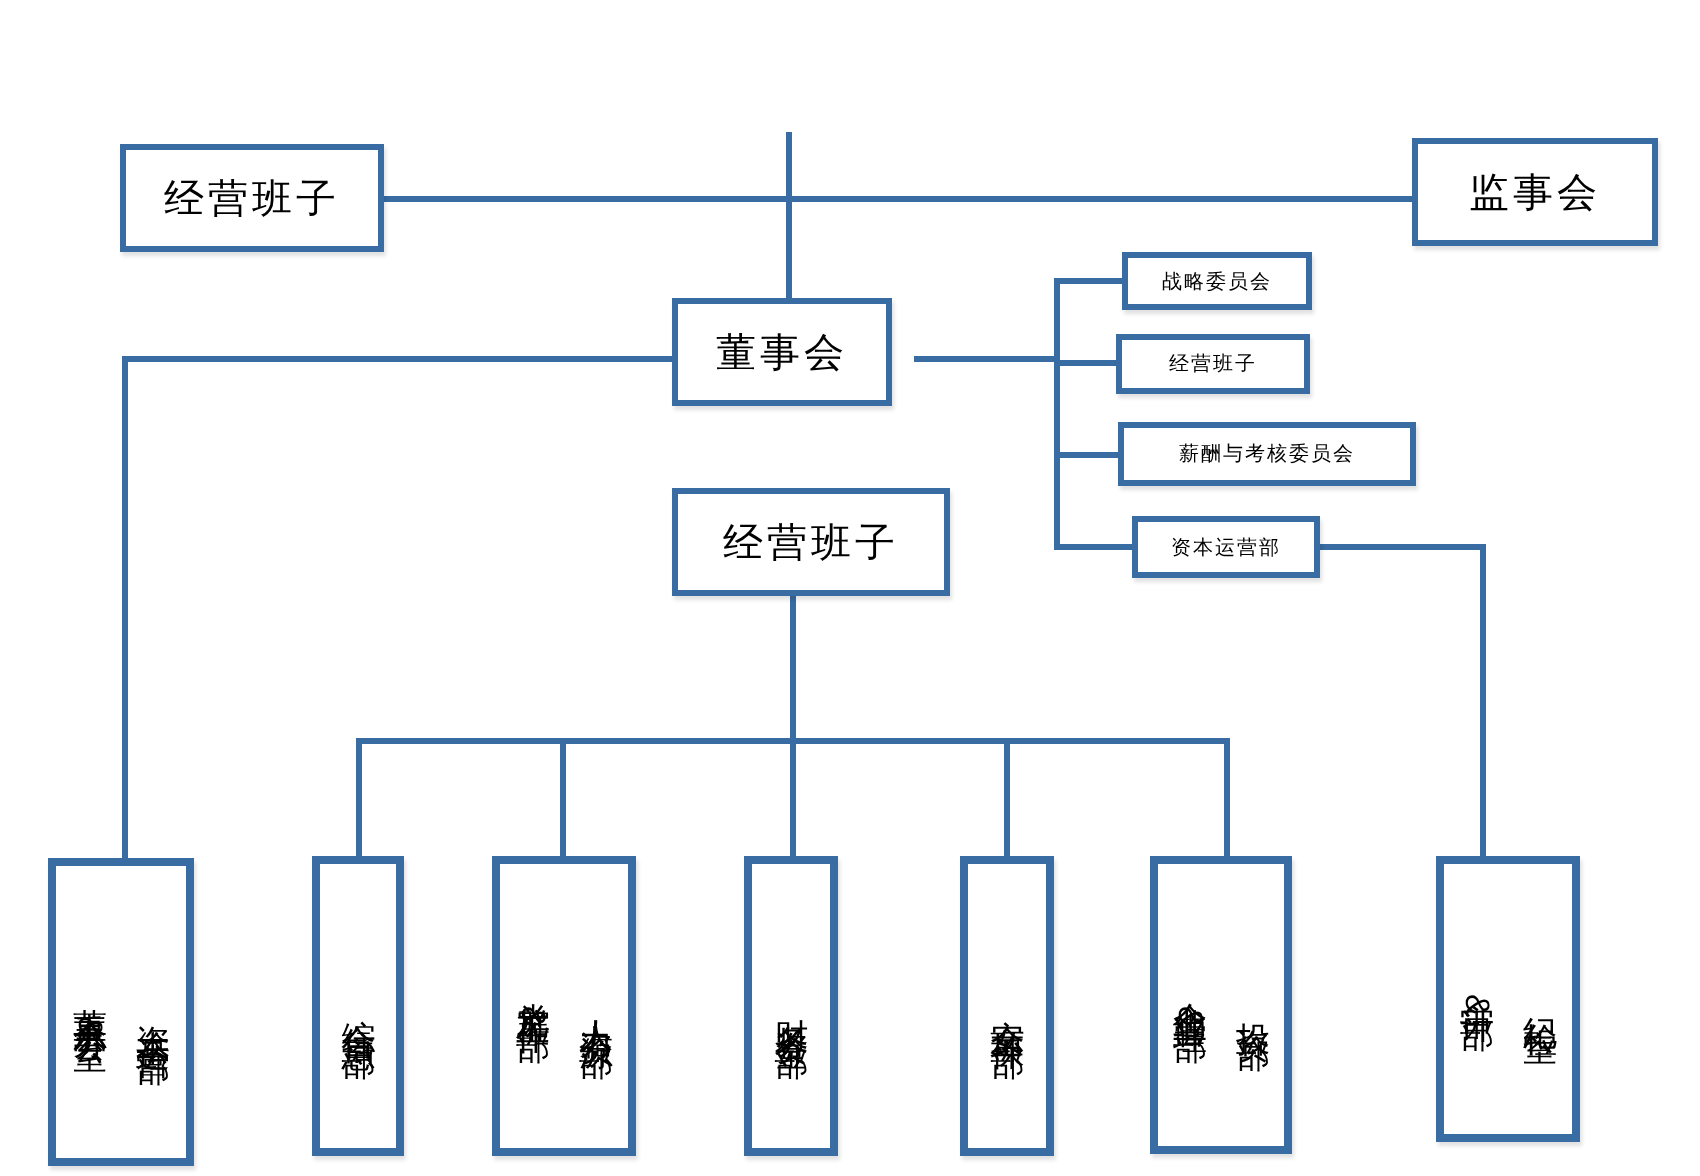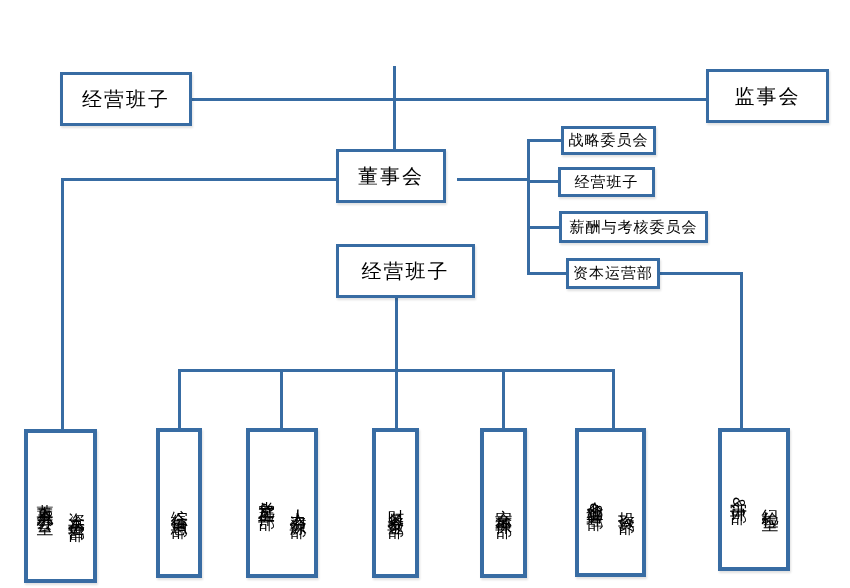--- a/index.html
+++ b/index.html
@@ -16,21 +16,21 @@
   .line { position:absolute; background:var(--line); }
   .box {
     position:absolute;
     border:3px solid var(--line);
     background:#fff;
     display:flex; align-items:center; justify-content:center;
     text-align:center;
     box-shadow:1px 2px 2px rgba(0,0,0,0.12);
   }
   .box.main { font-size:20px; letter-spacing:2px; }
-  .box.committee { font-size:15px; letter-spacing:1px; }
+  .box.committee { font-size:10px; letter-spacing:1px; }
   .box.dept { border-width:4px; }
   .box.dept > span {
     writing-mode:vertical-rl;
     text-orientation:mixed;
     white-space:pre-line;
     text-align:center;
     font-size:17px;
     letter-spacing:3px;
     line-height:1.85;
   }

